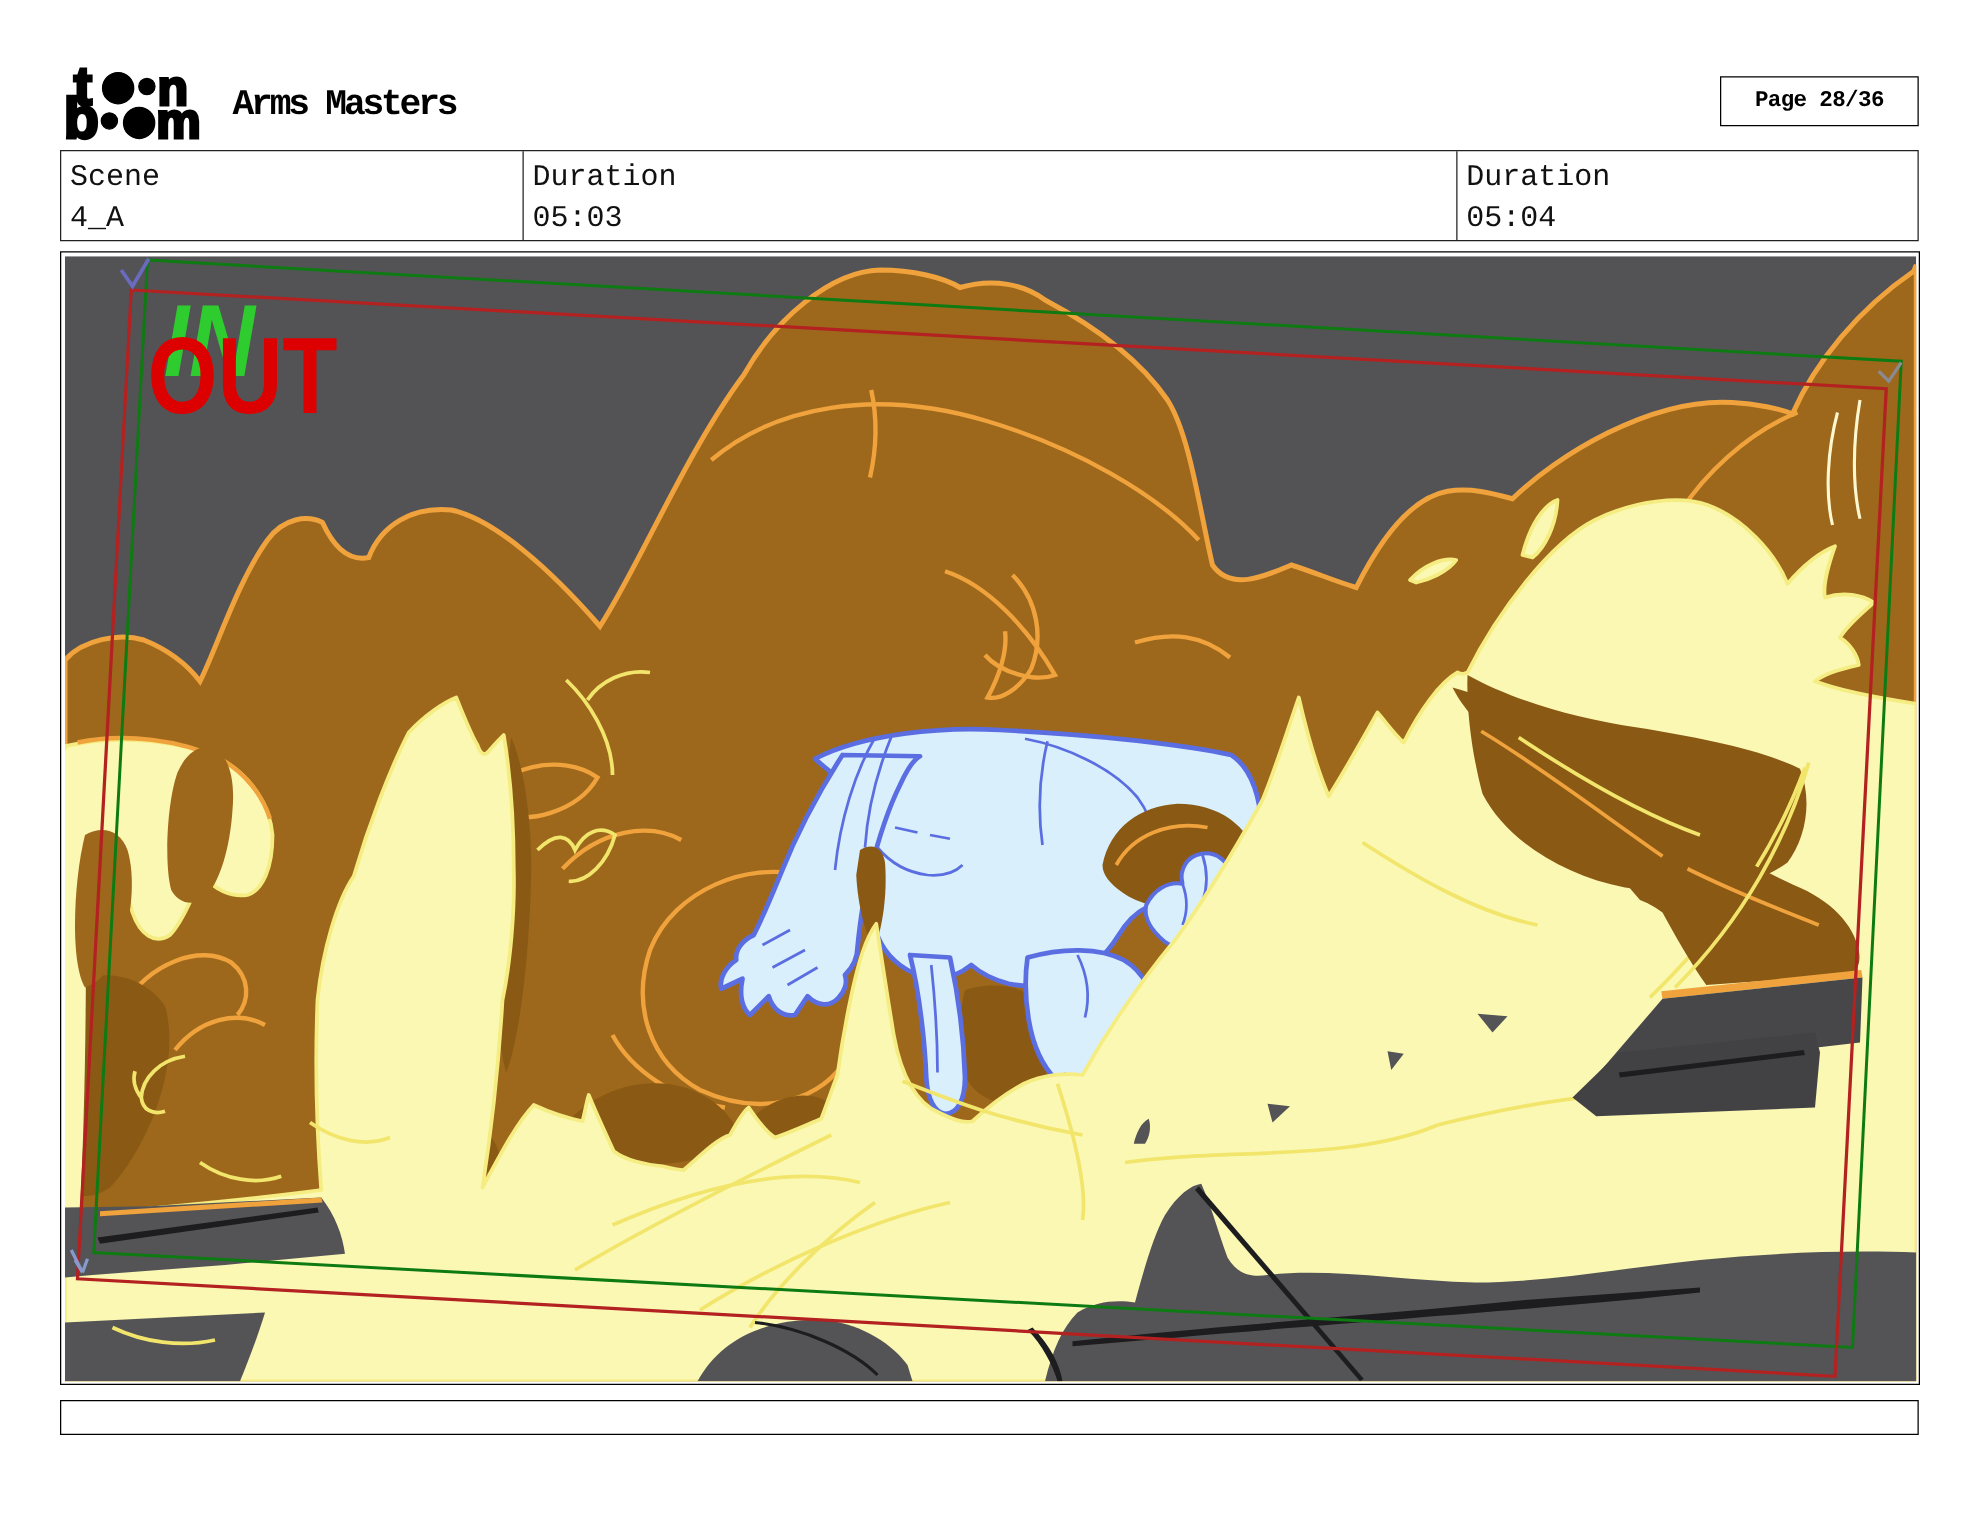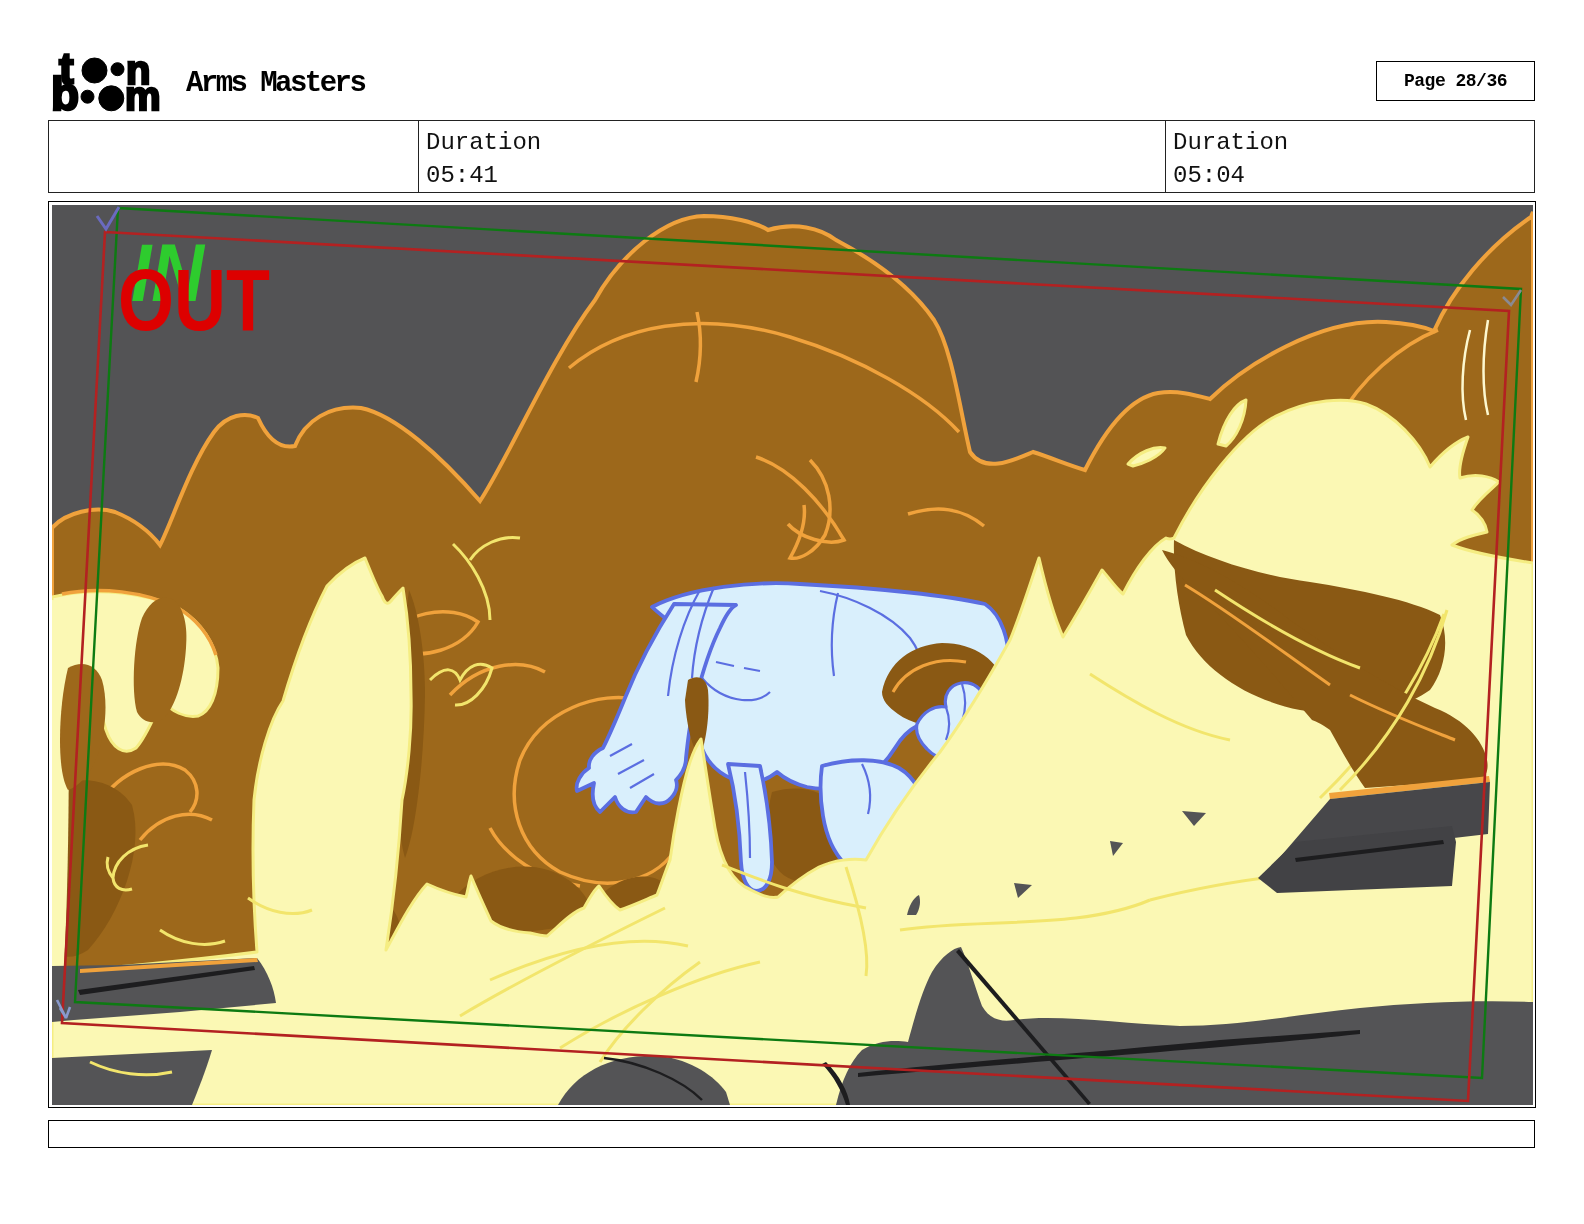--- a/index.html
+++ b/index.html
@@ -30,23 +30,27 @@
       <text x="51" y="110" font-size="46" stroke-width="2.5">b</text>
       <circle cx="87.5" cy="96.7" r="6.5"></circle>
       <circle cx="111.3" cy="98.3" r="12.5"></circle>
       <text x="125" y="110" font-size="40" stroke-width="2.5">m</text>
     </g>
   </svg>
   <div id="title" class="abs">Arms Masters</div>
   <div id="pagebox" class="abs">Page 28/36</div>
 
   <div id="metarow" class="abs">
+    <div class="cell" style="left:0;width:369px;border-left:none;">
+      <span class="lab">Scene</span>
+        <span class="val">4_A</span>
+    </div>
     <div class="cell" style="left:369px;width:375px;">
       <span class="lab">Duration</span>
-        <span class="val">05:41</span>
+        <span class="val">05:03</span>
     </div>
     <div class="cell" style="left:1116px;width:371px;">
       <span class="lab">Duration</span>
         <span class="val">05:04</span>
     </div>
   </div>
 
   <div id="panelbox" class="abs"></div>
   <svg id="art" class="abs" style="left:52px;top:205px;" width="1481" height="900" viewBox="52 205 1481 900">
 

